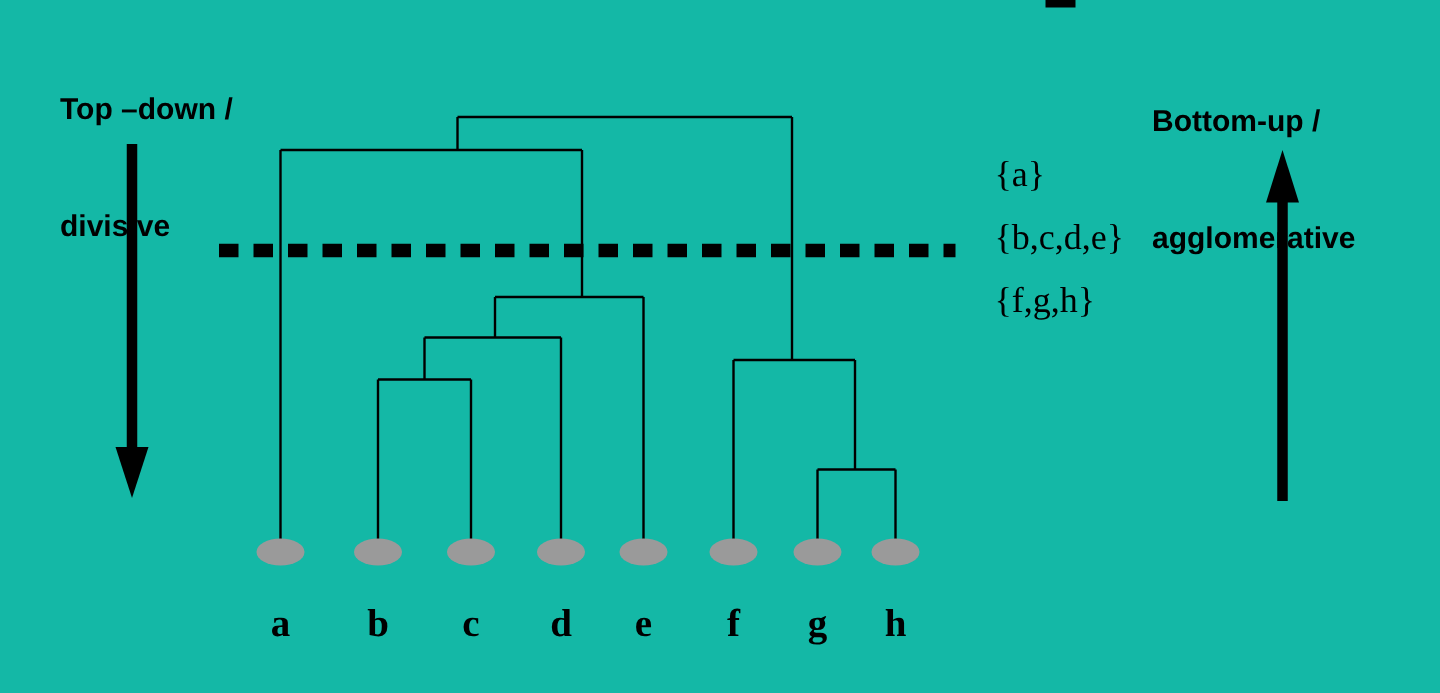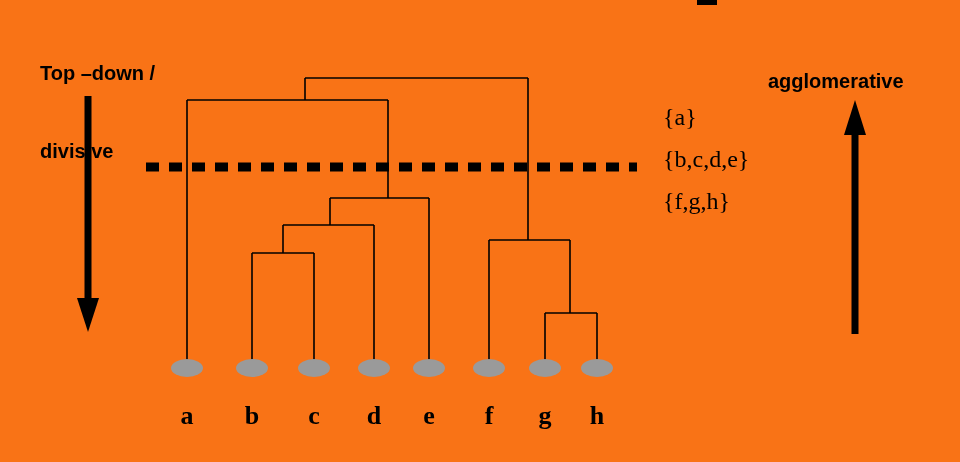--- a/index.html
+++ b/index.html
@@ -1,19 +1,19 @@
 <!DOCTYPE html>
 <html><head>
 <meta charset="utf-8">
 <style>
   html,body{margin:0;padding:0;background:#fff;}
   .canvas{
     position:relative;
     width:960px;height:462px;
-    background:#f97316;
+    background:#14b8a6;
     overflow:hidden;
     font-family:"Liberation Sans",sans-serif;
     color:#000;
   }
   .heading{
     position:absolute;
     font-weight:bold;
     font-size:20px;
     line-height:26px;
     white-space:pre;
@@ -38,20 +38,21 @@
 <body>
 
 <div class="canvas">
 
   <div class="heading heading-left">
     <div>Top –down /</div>
     <div>divisive</div>
   </div>
 
   <div class="heading heading-right">
+    <div>Bottom-up /</div>
     <div>agglomerative</div>
   </div>
 
   <svg id="diagram" width="960" height="462" viewBox="0 0 960 462">
 
     <rect x="697" y="0" width="20" height="5" fill="#000"></rect>
 
     <g>
       <line x1="88" y1="96" x2="88" y2="302" stroke="#000" stroke-width="7"></line>
       <polygon points="77,298 99,298 88,332" fill="#000"></polygon>

